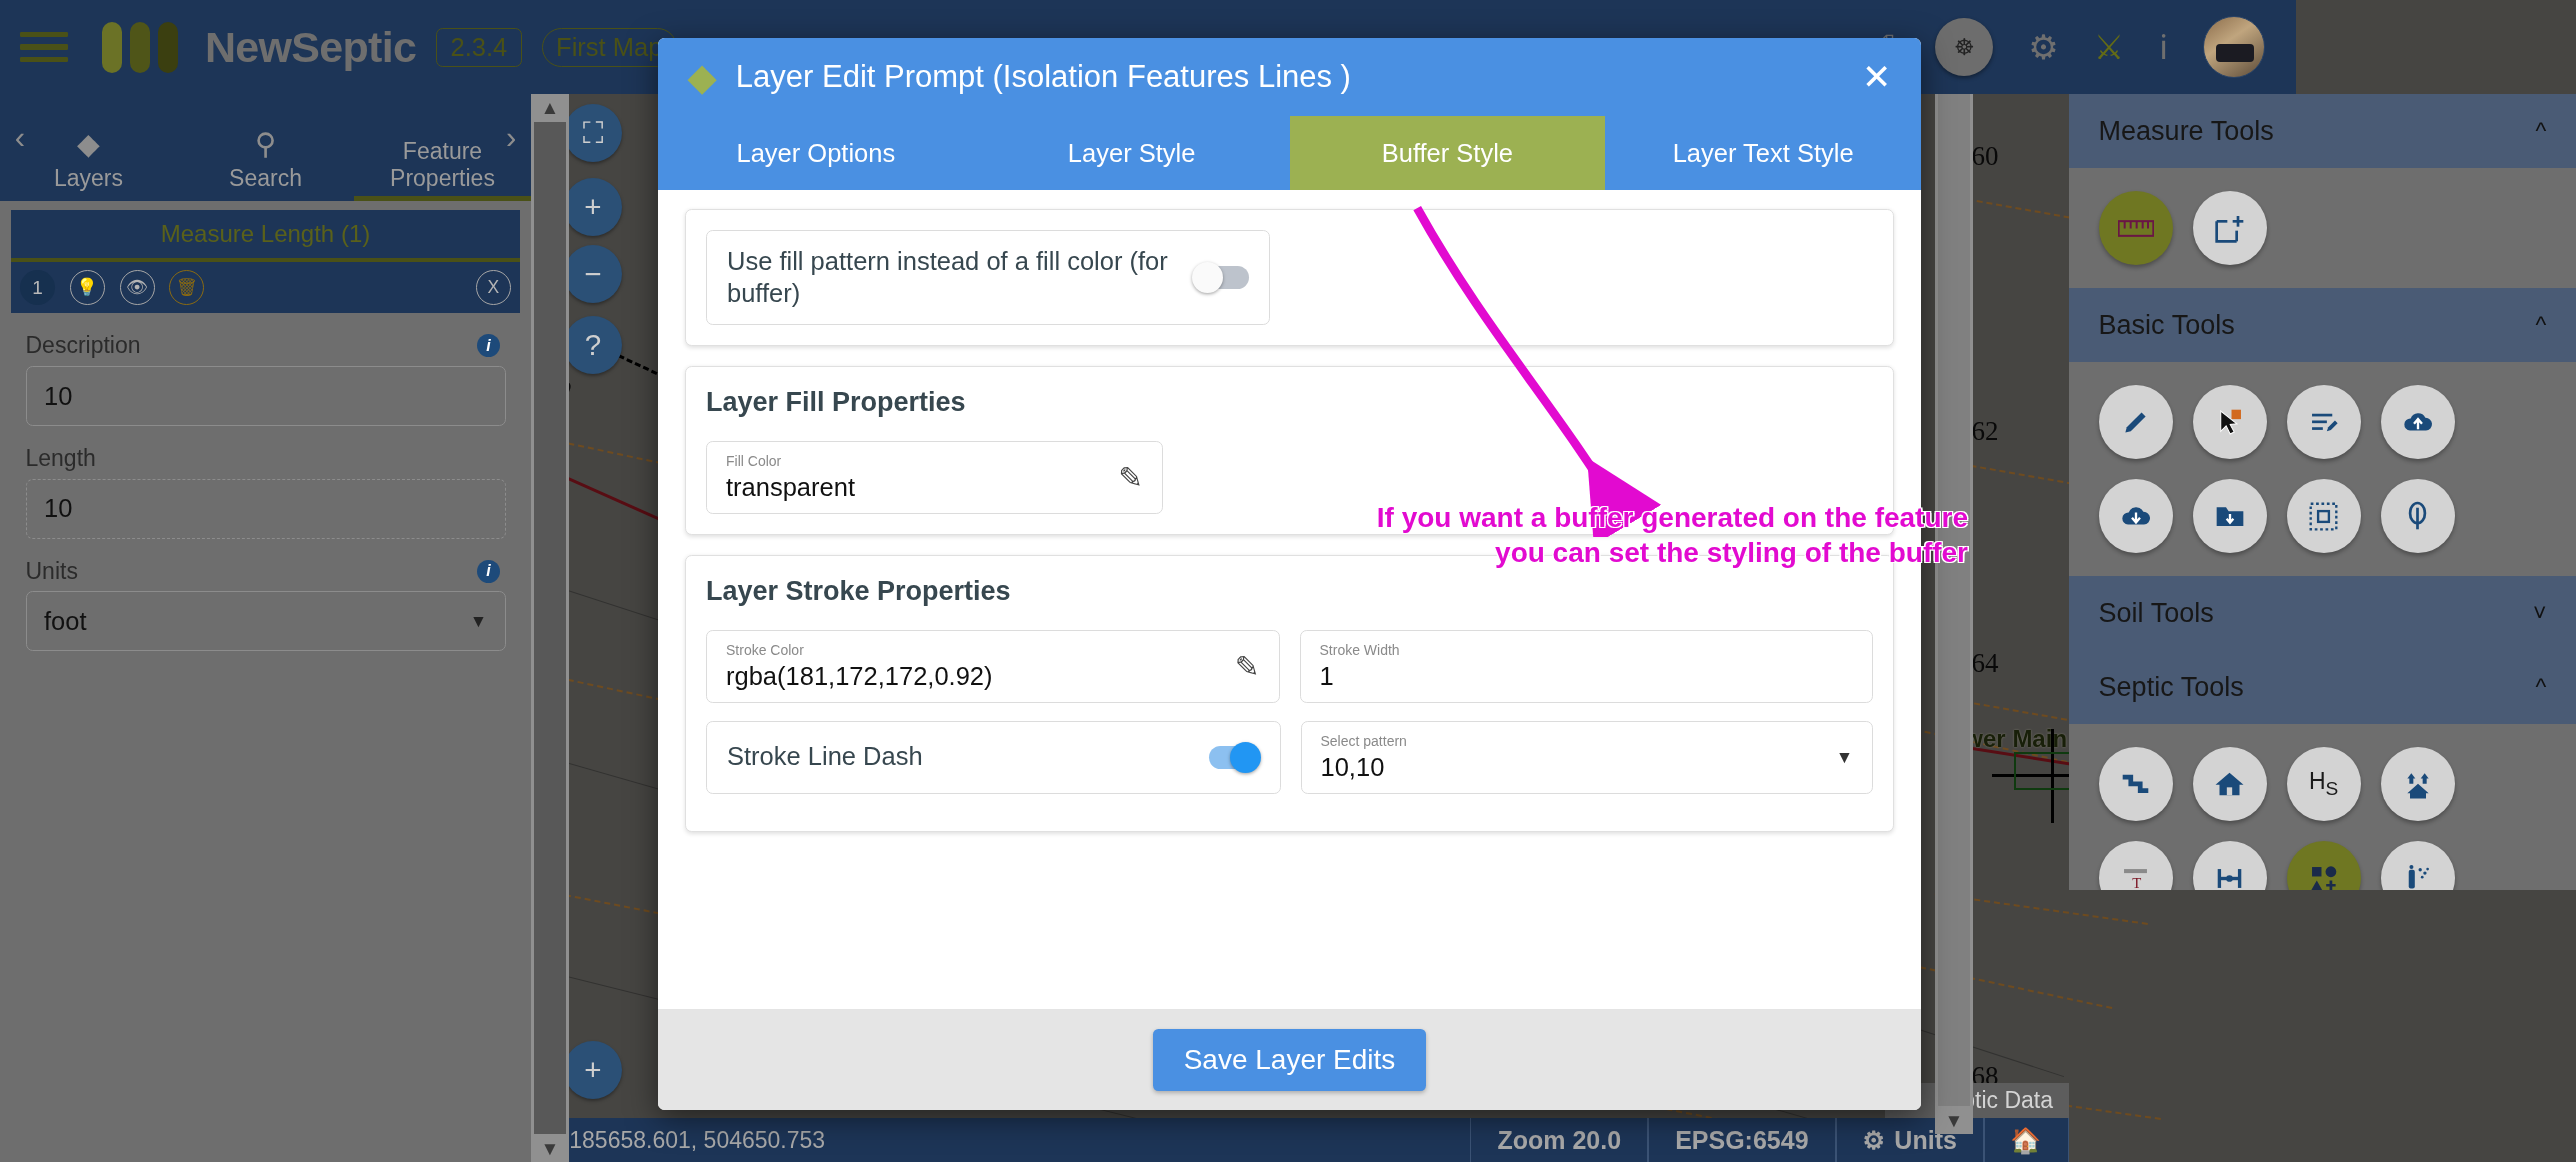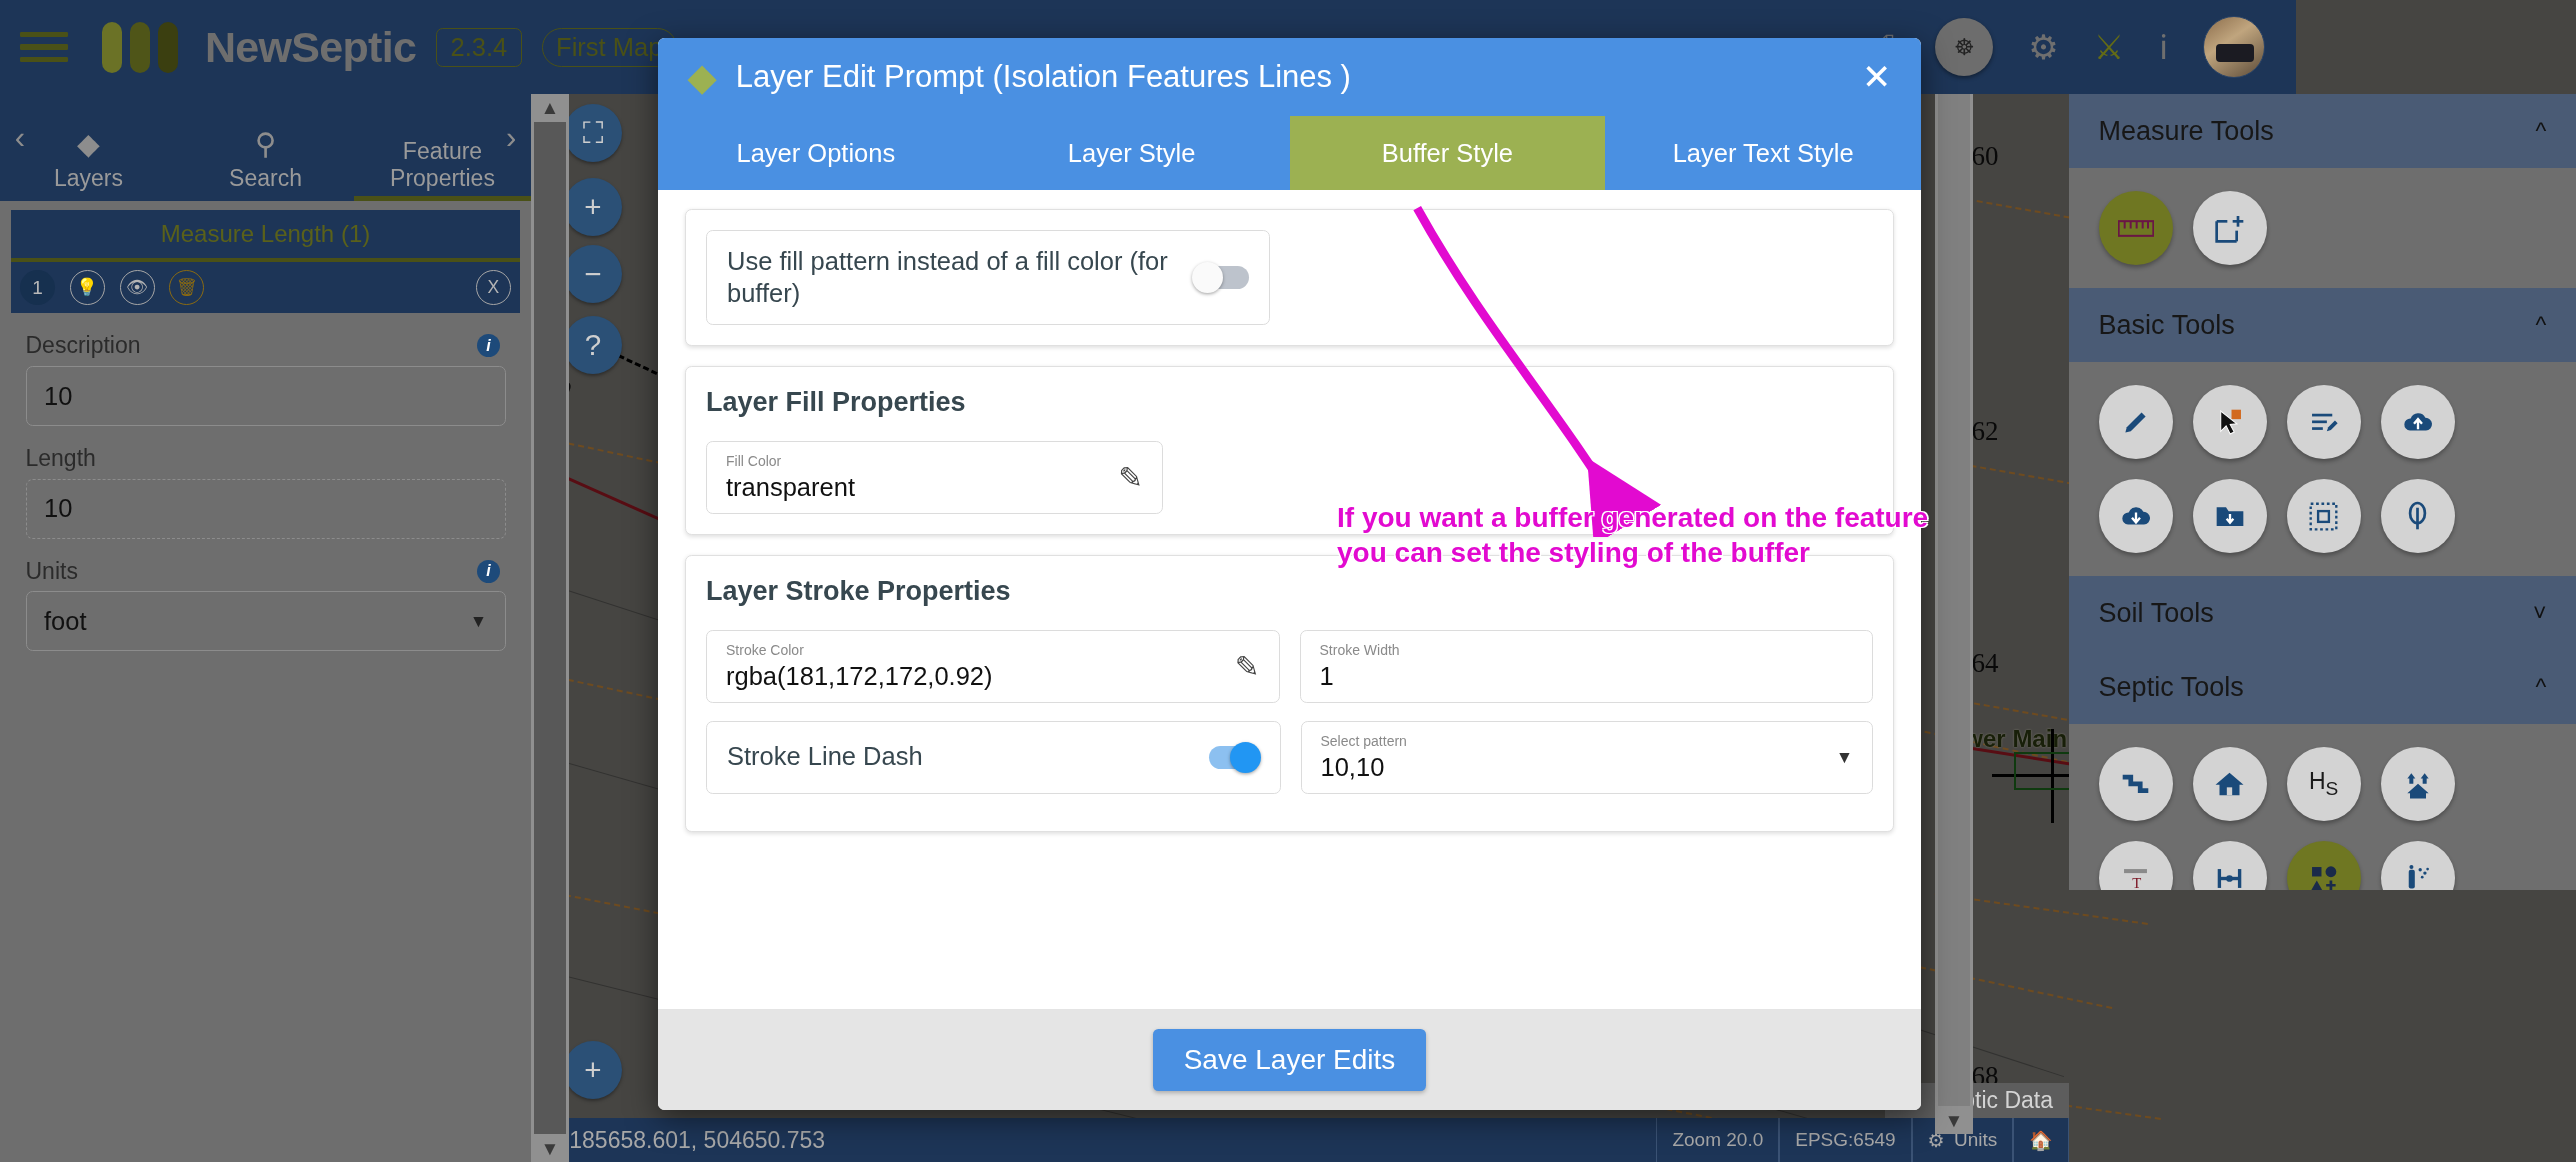--- a/index.html
+++ b/index.html
@@ -162,22 +162,22 @@
   .rtool svg { display:block; }
 
   
   #statusbar {
     position:absolute; left: 531px; bottom: 0; width: 1538px; height: 44px;
     background:#1d3557; z-index: 46; display:flex; align-items:center;
     color:#a8a8a8; font-size: 23px; padding-left: 25.5px;
   }
   #status-right { margin-left:auto; display:flex; height:100%; }
   .status-cell {
-    border-left:1.3px solid #3b5375; border-right:1.3px solid #3b5375; padding: 0 15px;
-    display:flex; align-items:center; gap: 9.4px; font-size: 19px;
+    border-left:1.3px solid #3b5375; border-right:1.3px solid #3b5375; padding: 0 26px;
+    display:flex; align-items:center; gap: 9.4px; font-size: 25px; font-weight: bold;
   }
   .septic-data-tab {
     position:absolute; right: 507px; bottom: 44px; height: 35px;
     background:#5d5d5d; color:#d4d4d4; font-size: 23px; display:flex;
     align-items:center; padding: 0 16px; gap: 10.7px; z-index:46;
   }
 
   
   .vscroll {
     position:absolute; width: 38px; background:#909090; z-index: 47;
@@ -237,21 +237,21 @@
     align-items:center; justify-content:center; background:#e5e5e5;
   }
   #save-btn {
     background:#4a90e2; color:#fff; font-size: 28px; border:none; border-radius: 5.4px;
     padding: 14.8px 31px; box-shadow: 0 2px 4.7px rgba(0,0,0,.25); cursor:pointer;
   }
 
   
   #annot-text {
     position:absolute; left: 1337px; top: 500px; z-index: 70;
-    color:#e20ad0; font-size: 28px; font-weight:bold; text-align:left; width: 631px;
+    color:#e20ad0; font-size: 28px; font-weight:bold; text-align:right; width: 631px;
     line-height: 1.25;
     text-shadow: -1.3px -1.3px 0 #fff, 1.3px -1.3px 0 #fff, -1.3px 1.3px 0 #fff, 1.3px 1.3px 0 #fff;
   }
   #annot-arrow { position:absolute; left: 1397px; top: 188px; z-index: 70; }
 </style>
 </head>
 <body>
 
 <div id="map-canvas">
 

